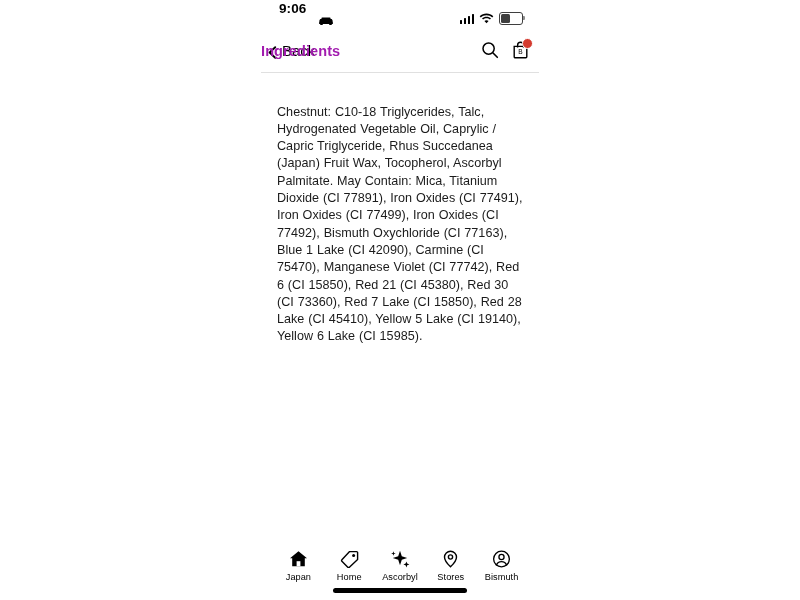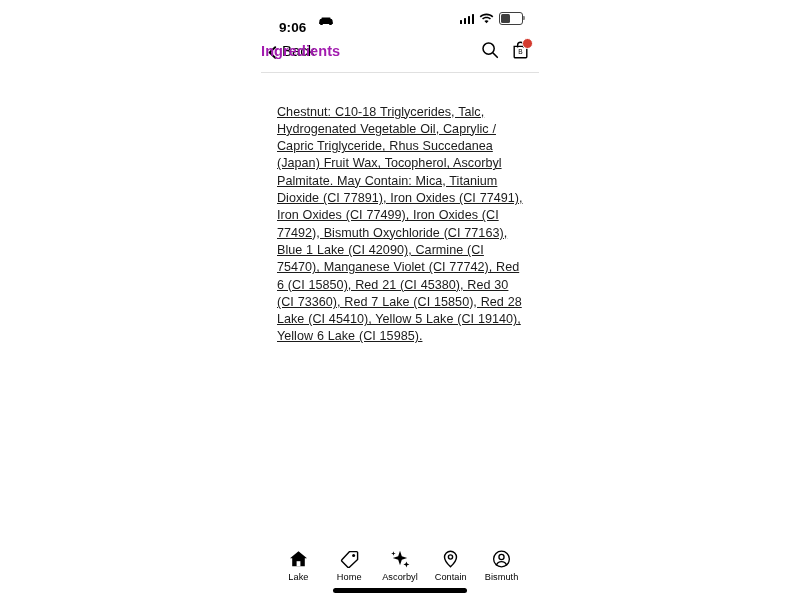--- a/index.html
+++ b/index.html
@@ -28,21 +28,21 @@
 
   
   .statusbar {
     position: relative;
     height: 34px;
     width: 100%;
   }
   .status-time {
     position: absolute;
     left: 18px;
-    top: 20px;
+    top: 1px;
     font-size: 13.5px;
     font-weight: bold;
     color: #000;
     letter-spacing: 0.1px;
   }
   .status-car {
     position: absolute;
     left: 57px;
     top: 12px;
     width: 16px;
@@ -165,21 +165,20 @@
   .content {
     padding: 18px 16px 0 16px;
   }
   .ingredients-text {
     font-size: 12.6px;
     line-height: 17.3px;
     color: #1b1b1b;
     letter-spacing: 0.02px;
     text-align: left;
     word-spacing: 0.3px;
-    text-decoration: underline;
   }
 
   
   .tabbar {
     position: absolute;
     left: 0;
     right: 0;
     bottom: 18px;
     display: flex;
     justify-content: space-between;
@@ -280,21 +279,21 @@
 
     <div class="tabbar">
 
       <div class="tab">
         <span style="line-height:0;">
           <svg width="19" height="18" viewBox="0 0 19 18">
             <path d="M9.5 1.3 L18 8.2 h-2.2 v8.1 H3.2 V8.2 H1 Z" fill="#000"></path>
             <rect x="7.6" y="11.2" width="3.8" height="5.1" fill="#fff"></rect>
           </svg>
         </span>
-        <span class="tab-label">Lake</span>
+        <span class="tab-label">Japan</span>
       </div>
 
       <div class="tab">
         <span style="line-height:0;">
           <svg width="19" height="18" viewBox="0 0 19 18">
             <path d="M9.6 1.6 H16.6 a1 1 0 0 1 1 1 V9.6 L9.4 17.2 a1.1 1.1 0 0 1 -1.6 0 L1.9 11.3 a1.1 1.1 0 0 1 0 -1.6 Z" fill="none" stroke="#000" stroke-width="1.4" stroke-linejoin="round"></path>
             <circle cx="13.6" cy="5.6" r="1.5" fill="#000"></circle>
           </svg>
         </span>
         <span class="tab-label">Home</span>
@@ -311,21 +310,21 @@
         <span class="tab-label">Ascorbyl</span>
       </div>
 
       <div class="tab">
         <span style="line-height:0;">
           <svg width="17" height="18" viewBox="0 0 17 18">
             <path d="M8.5 1.2 c3.3 0 6 2.6 6 5.9 c0 4.3 -6 9.7 -6 9.7 S2.5 11.4 2.5 7.1 c0 -3.3 2.7 -5.9 6 -5.9 Z" fill="none" stroke="#000" stroke-width="1.4"></path>
             <circle cx="8.5" cy="7" r="2.1" fill="none" stroke="#000" stroke-width="1.4"></circle>
           </svg>
         </span>
-        <span class="tab-label">Contain</span>
+        <span class="tab-label">Stores</span>
       </div>
 
       <div class="tab">
         <span style="line-height:0;">
           <svg width="19" height="18" viewBox="0 0 19 19">
             <circle cx="9.5" cy="9.5" r="8.3" fill="none" stroke="#000" stroke-width="1.4"></circle>
             <circle cx="9.5" cy="7.4" r="2.7" fill="none" stroke="#000" stroke-width="1.4"></circle>
             <path d="M3.9 16.3 c1.1 -2.6 3.1 -4 5.6 -4 s4.5 1.4 5.6 4" fill="none" stroke="#000" stroke-width="1.4"></path>
           </svg>
         </span>

